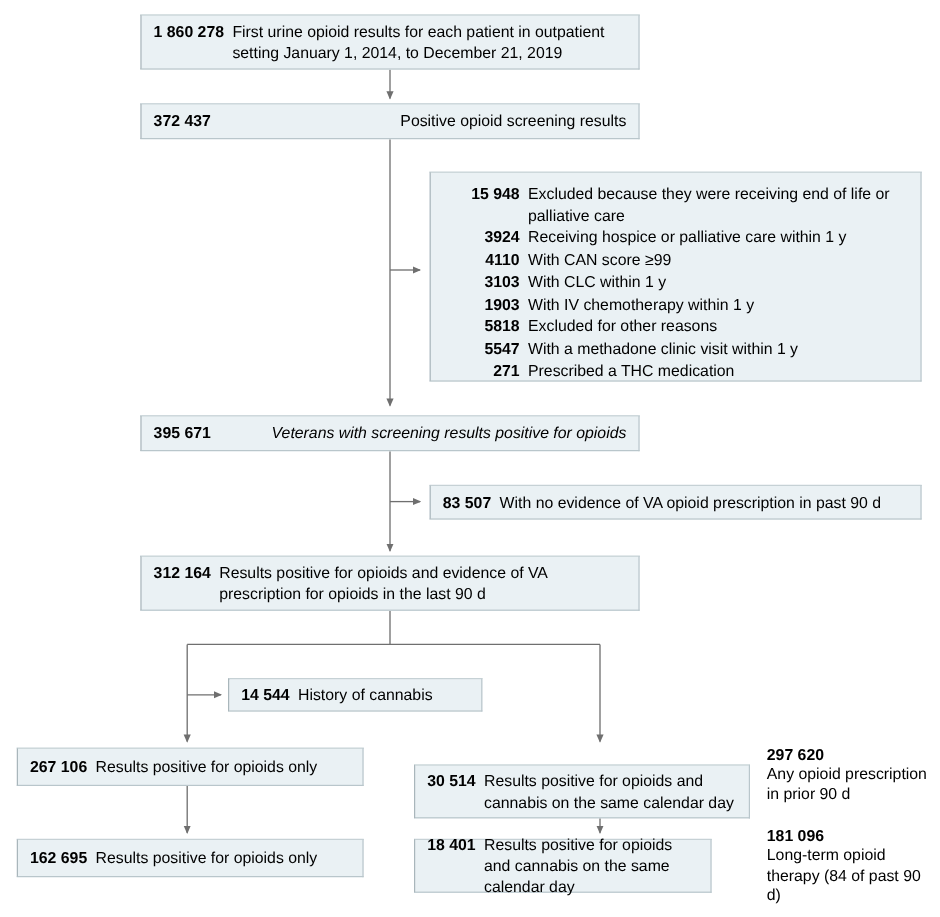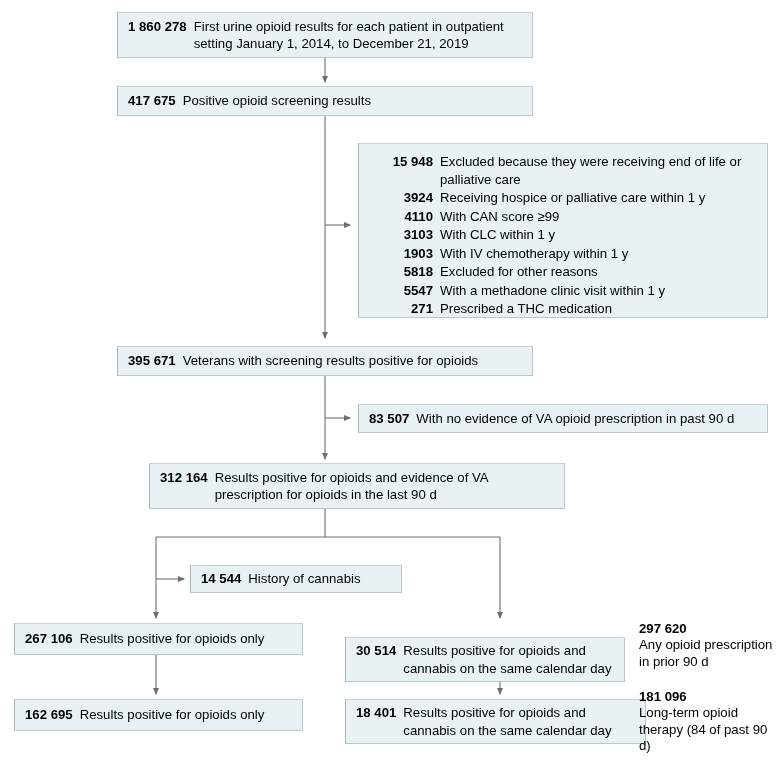--- a/index.html
+++ b/index.html
@@ -48,21 +48,21 @@
     font-weight: bold;
     white-space: nowrap;
     text-align: right;
     flex: 0 0 auto;
   }
   .txt {
     padding-left: 7px;
     flex: 1 1 auto;
   }
   .center .node-inner {
-    justify-content: flex-start;
+    justify-content: space-between;
   }
   .excl {
     align-items: flex-start;
     padding-top: 9px;
   }
   .excl-list {
     width: 100%;
     padding: 0 12px;
   }
   .excl-row {
@@ -127,21 +127,21 @@
 
   <div class="node center" style="left:117px; top:12px; width:416px; height:46px;">
     <div class="node-inner">
       <span class="num">1 860 278</span>
       <span class="txt">First urine opioid results for each patient in outpatient setting January 1, 2014, to December 21, 2019</span>
     </div>
   </div>
 
   <div class="node center" style="left:117px; top:86px; width:416px; height:30px;">
     <div class="node-inner">
-      <span class="num">417 675</span>
+      <span class="num">372 437</span>
       <span class="txt" style="flex:0 0 auto;">Positive opioid screening results</span>
     </div>
   </div>
 
   <div class="node excl" style="left:358px; top:143px; width:410px; height:175px;">
     <div class="excl-list">
       <div class="excl-row">
         <span class="num">15 948</span>
         <span class="txt">Excluded because they were receiving end of life or palliative care</span>
       </div>
@@ -172,32 +172,32 @@
       <div class="excl-row">
         <span class="num">271</span>
         <span class="txt">Prescribed a THC medication</span>
       </div>
     </div>
   </div>
 
   <div class="node center" style="left:117px; top:346px; width:416px; height:30px;">
     <div class="node-inner">
       <span class="num">395 671</span>
-      <span class="txt" style="flex:0 0 auto;">Veterans with screening results positive for opioids</span>
+      <span class="txt" style="flex:0 0 auto;font-style:italic;">Veterans with screening results positive for opioids</span>
     </div>
   </div>
 
   <div class="node" style="left:358px; top:404px; width:410px; height:29px;">
     <div class="node-inner">
       <span class="num">83 507</span>
       <span class="txt">With no evidence of VA opioid prescription in past 90 d</span>
     </div>
   </div>
 
-  <div class="node center" style="left:117px; top:463px; width:416px; height:46px;margin-left:32px;">
+  <div class="node center" style="left:117px; top:463px; width:416px; height:46px;">
     <div class="node-inner">
       <span class="num">312 164</span>
       <span class="txt">Results positive for opioids and evidence of VA prescription for opioids in the last 90 d</span>
     </div>
   </div>
 
   <div class="node" style="left:190px; top:565px; width:212px; height:28px;">
     <div class="node-inner">
       <span class="num">14 544</span>
       <span class="txt">History of cannabis</span>
@@ -218,21 +218,21 @@
     </div>
   </div>
 
   <div class="node" style="left:14px; top:699px; width:289px; height:32px;">
     <div class="node-inner">
       <span class="num">162 695</span>
       <span class="txt">Results positive for opioids only</span>
     </div>
   </div>
 
-  <div class="node" style="left:345px; top:699px; width:301px; height:45px;">
+  <div class="node" style="left:345px; top:699px; width:248px; height:45px;">
     <div class="node-inner">
       <span class="num">18 401</span>
       <span class="txt">Results positive for opioids and cannabis on the same calendar day</span>
     </div>
   </div>
 
   <div class="side-note" style="left:639px; top:621px; width:140px;">
     <span class="sn-num">297 620</span>
     <span class="sn-txt">Any opioid prescription in prior 90 d</span>
   </div>

